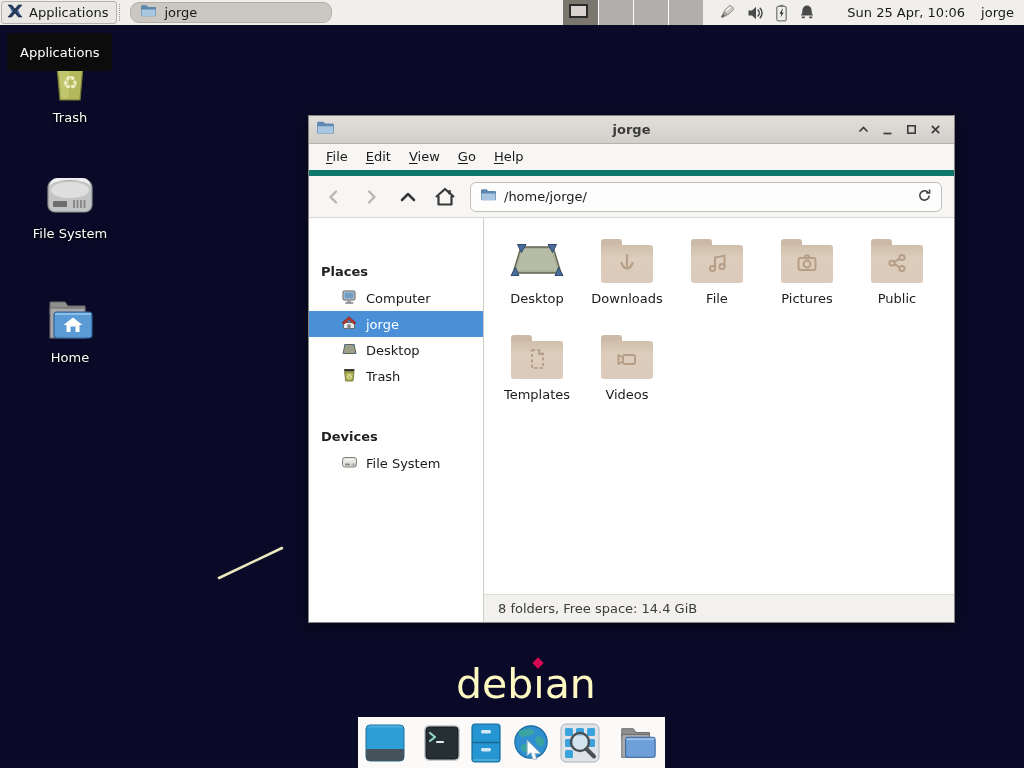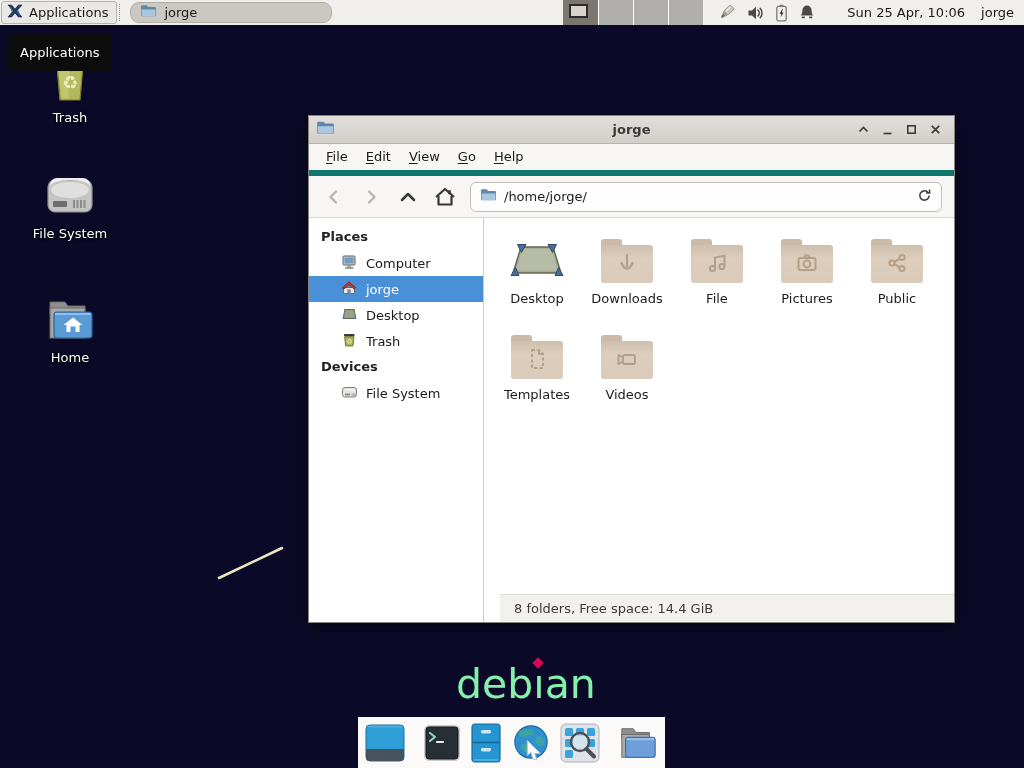--- a/index.html
+++ b/index.html
@@ -48,21 +48,21 @@
   .desk-icon{
     position:absolute;width:96px;text-align:center;color:#ffffff;font-size:13px;z-index:5;
   }
   .desk-icon .ico{height:52px;display:flex;justify-content:center;align-items:flex-end;}
   .desk-icon .lbl{margin-top:6px;text-shadow:0 1px 3px #000,0 0 2px #000;}
   #desk-trash{left:22px;top:52px;}
   #desk-fs{left:22px;top:168px;}
   #desk-home{left:22px;top:292px;}
   
   .debian-logo{
-    position:absolute;left:456px;top:660px;color:#86efac;font-size:41px;
+    position:absolute;left:456px;top:660px;color:#fef9c3;font-size:41px;
     font-family:"DejaVu Sans","Liberation Sans",sans-serif;letter-spacing:0px;z-index:2;
   }
   .debian-logo .iwrap{position:relative;display:inline-block;}
   .debian-logo .diamond{
     position:absolute;left:1px;top:-1px;width:8px;height:8px;transform:rotate(45deg);
   }
   
   .scratch{position:absolute;left:210px;top:540px;z-index:1;}
   
   .fm-window{
@@ -95,21 +95,21 @@
   .pathbar{
     flex:1;height:30px;margin-left:7px;background:#fdfdfd;border:1px solid #c1bfba;
     border-radius:6px;display:flex;align-items:center;gap:7px;padding:0 9px;box-sizing:border-box;
   }
   .pathbar .path-text{flex:1;color:#1a1a1a;}
   .content-row{flex:1;display:flex;min-height:0;}
   .sidebar{
     flex:0 0 175px;background:#ffffff;border-right:1px solid #cfcdc9;
     padding-top:6px;box-sizing:border-box;
   }
-  .side-header{font-weight:bold;color:#222;padding:5px 12px 6px 12px;}
+  .side-header{font-weight:bold;color:#222;padding:5px 12px 6px 12px;margin-top:35px;}
   .side-item{height:26px;display:flex;align-items:center;gap:8px;padding-left:32px;}
   .side-item.selected{background:#4a90d9;color:#ffffff;}
   .side-item svg{flex:0 0 auto;}
   .main-col{flex:1;display:flex;flex-direction:column;min-width:0;}
   .filegrid{
     flex:1;display:flex;flex-wrap:wrap;align-content:flex-start;
     padding:14px 0 0 8px;overflow:hidden;
   }
   .fcell{width:90px;height:96px;text-align:center;}
   .fcell .fico{height:58px;display:flex;justify-content:center;align-items:center;}
@@ -122,21 +122,21 @@
   .folder .fbody{
     position:absolute;top:6px;left:0;width:52px;height:38px;
     background:linear-gradient(#cfbfac,#dccdbc 35%,#d9cabb);
     border-radius:0 3px 3px 3px;
   }
   .folder .emblem{
     position:absolute;left:50%;top:55%;transform:translate(-50%,-50%);
   }
   .statusbar{
     height:27px;flex:0 0 27px;background:#f2f1ee;border-top:1px solid #dedcd8;
-    display:flex;align-items:center;padding-left:14px;color:#3c3c3c;margin-left:16px;
+    display:flex;align-items:center;padding-left:14px;color:#3c3c3c;
   }
   
   .dock{
     position:absolute;left:358px;top:717px;width:307px;height:51px;z-index:5;
     background:#fbfaf8;display:flex;align-items:center;gap:9px;padding:0 7px;
     box-sizing:border-box;
   }
   .dock-sep{width:1px;height:40px;background:#b5b3af;}
   .dock .di{width:40px;height:40px;display:flex;align-items:center;justify-content:center;}
 </style>

